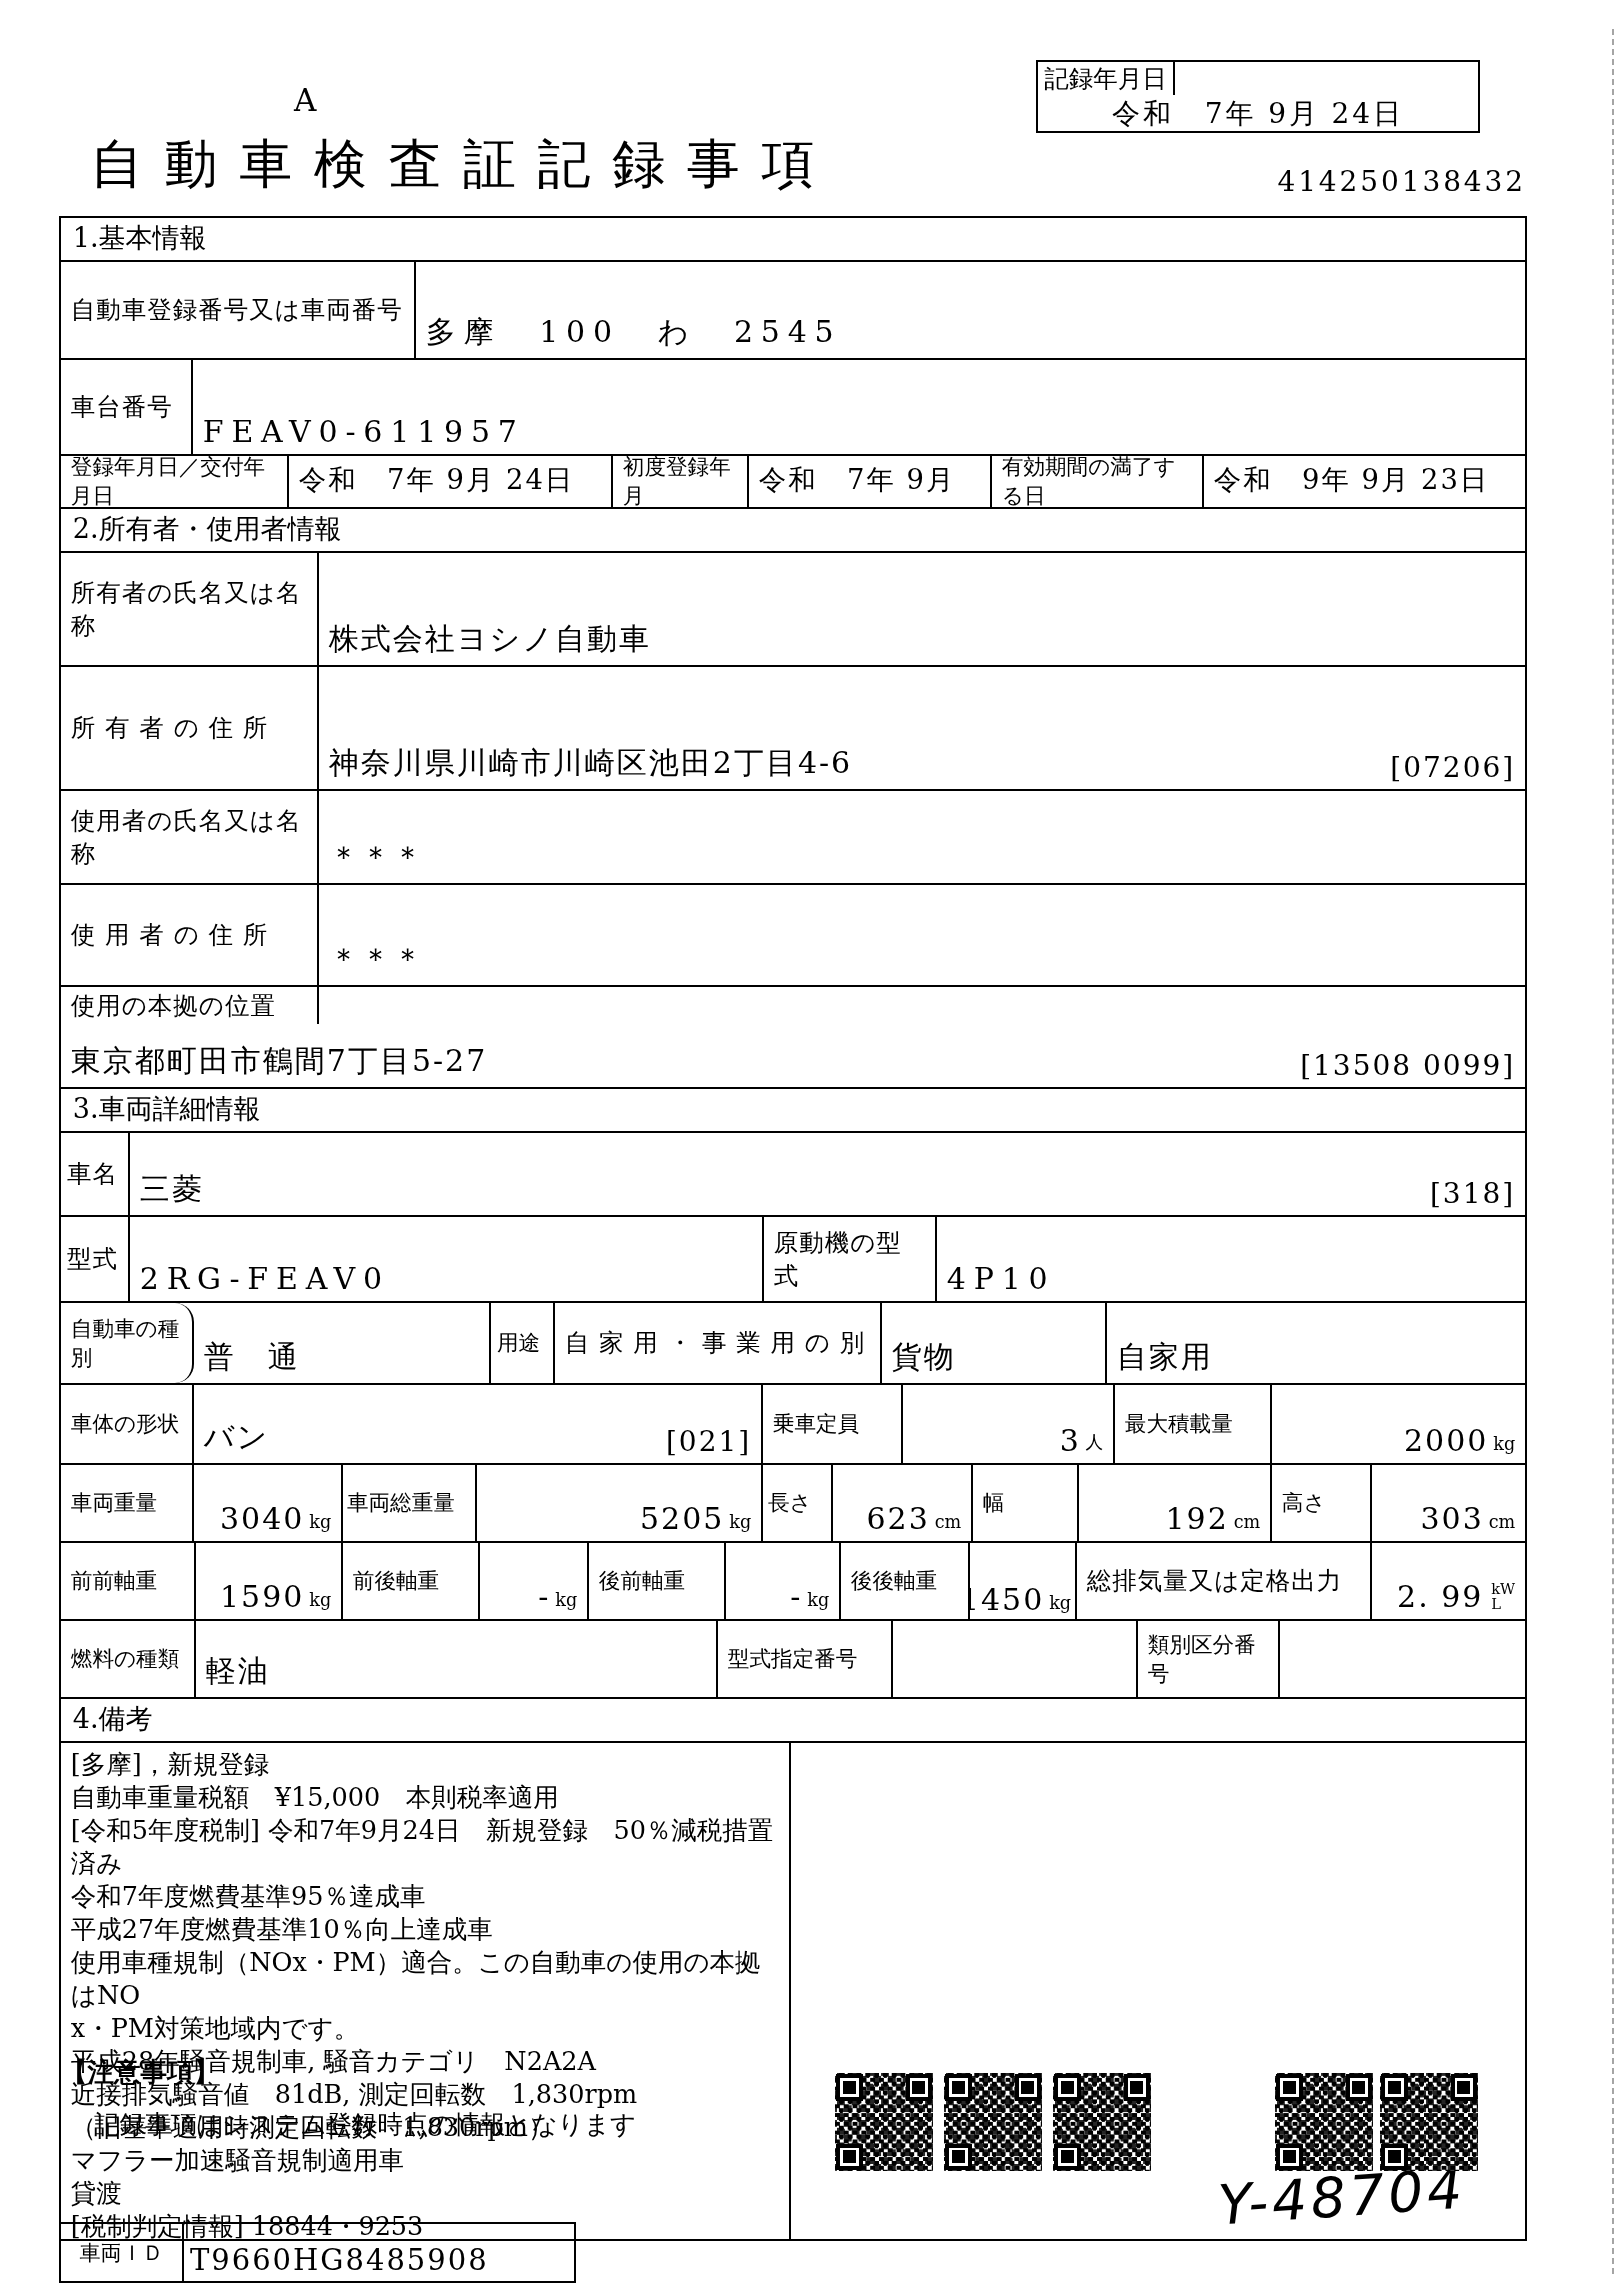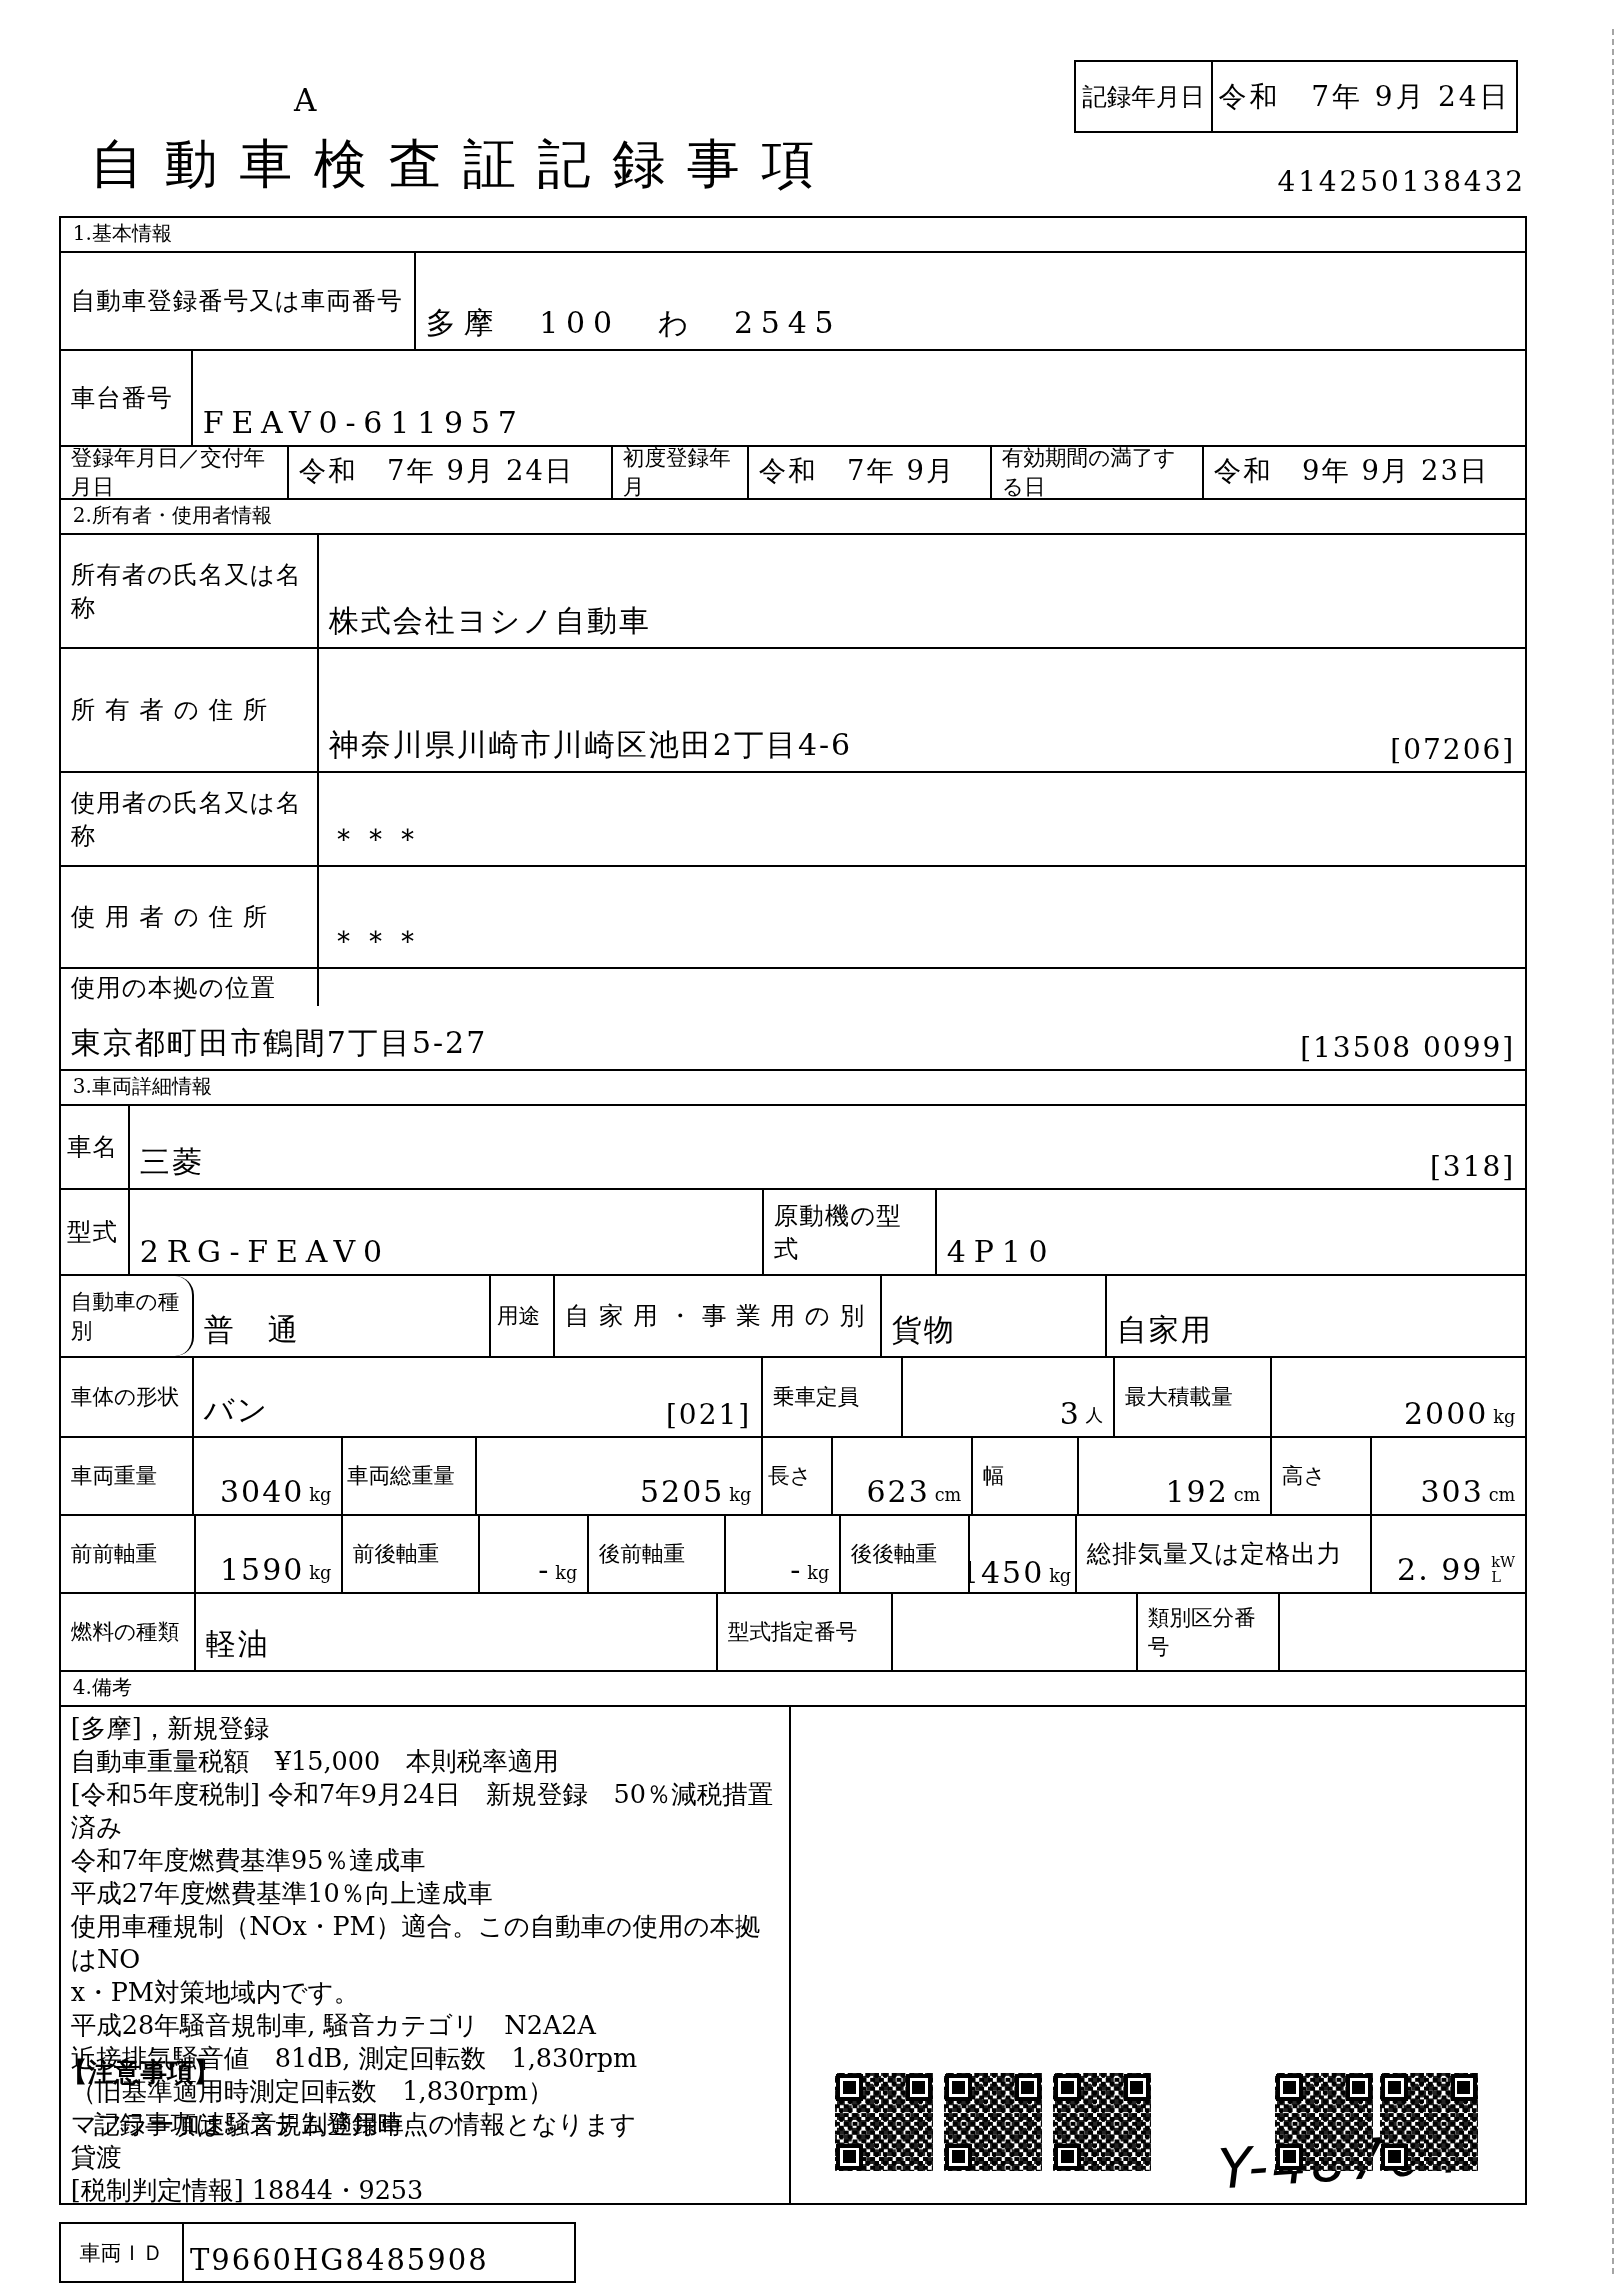--- a/index.html
+++ b/index.html
@@ -2,34 +2,34 @@
 <html><head>
 <meta charset="utf-8">
 <style>
   html,body{margin:0;padding:0;}
   body{
     width:1621px;height:2293px;position:relative;background:#fff;color:#000;
     font-family:"DejaVu Serif","Liberation Serif",serif;overflow:hidden;
   }
   .abs{position:absolute;}
   
-  .rdbox{left:1074px;top:60px;width:444px;height:73px;border:2.9px solid #000;display:flex;box-sizing:border-box;}
+  .rdbox{left:1036px;top:60px;width:444px;height:73px;border:2.9px solid #000;display:flex;box-sizing:border-box;flex-direction:column;}
   .rdbox .lcell{width:137px;border-right:2px solid #000;display:flex;align-items:center;justify-content:center;font-size:24.5px;box-sizing:border-box;}
   .rdbox .vcell{flex:1;display:flex;align-items:center;justify-content:center;font-size:28px;letter-spacing:2.9px;}
   .pagemark{left:294px;top:82px;font-size:31px;}
   .title{left:90px;top:129px;font-size:53px;letter-spacing:21.6px;white-space:nowrap;}
   .docnum{left:1255px;top:165px;width:271px;text-align:right;font-size:28px;letter-spacing:2.9px;}
   
   .tbl{left:59px;top:216px;width:1468px;border:2.9px solid #000;box-sizing:border-box;background:#fff;}
   .r{display:flex;border-top:2px solid #000;box-sizing:border-box;}
   .r:first-child{border-top:none;}
   .c{box-sizing:border-box;border-right:2px solid #000;display:flex;padding:2px 9.8px;overflow:hidden;}
   .c:last-child{border-right:none;}
   .fill{flex:1;}
-  .sec{font-size:20px;padding:2px 11.8px 3.9px;align-items:center;}
+  .sec{font-size:27px;padding:2px 11.8px 3.9px;align-items:center;}
   .lb{align-items:center;font-size:24.5px;letter-spacing:1px;}
   .lb-s{font-size:21.6px;letter-spacing:0;}
   .vl{align-items:flex-end;font-size:30px;padding-bottom:4.9px;letter-spacing:2px;}
   .vc{align-items:center;}
   .right{justify-content:flex-end;}
   .between{justify-content:space-between;}
   .sp{letter-spacing:7.8px;}
   .unit{font-size:17.6px;margin-left:4.9px;padding-bottom:3.9px;letter-spacing:0;}
   .unit2{display:flex;flex-direction:column;font-size:14.7px;line-height:14.7px;margin-left:7.8px;letter-spacing:0;padding-bottom:2px;}
   .code{font-size:28px;letter-spacing:2px;}

